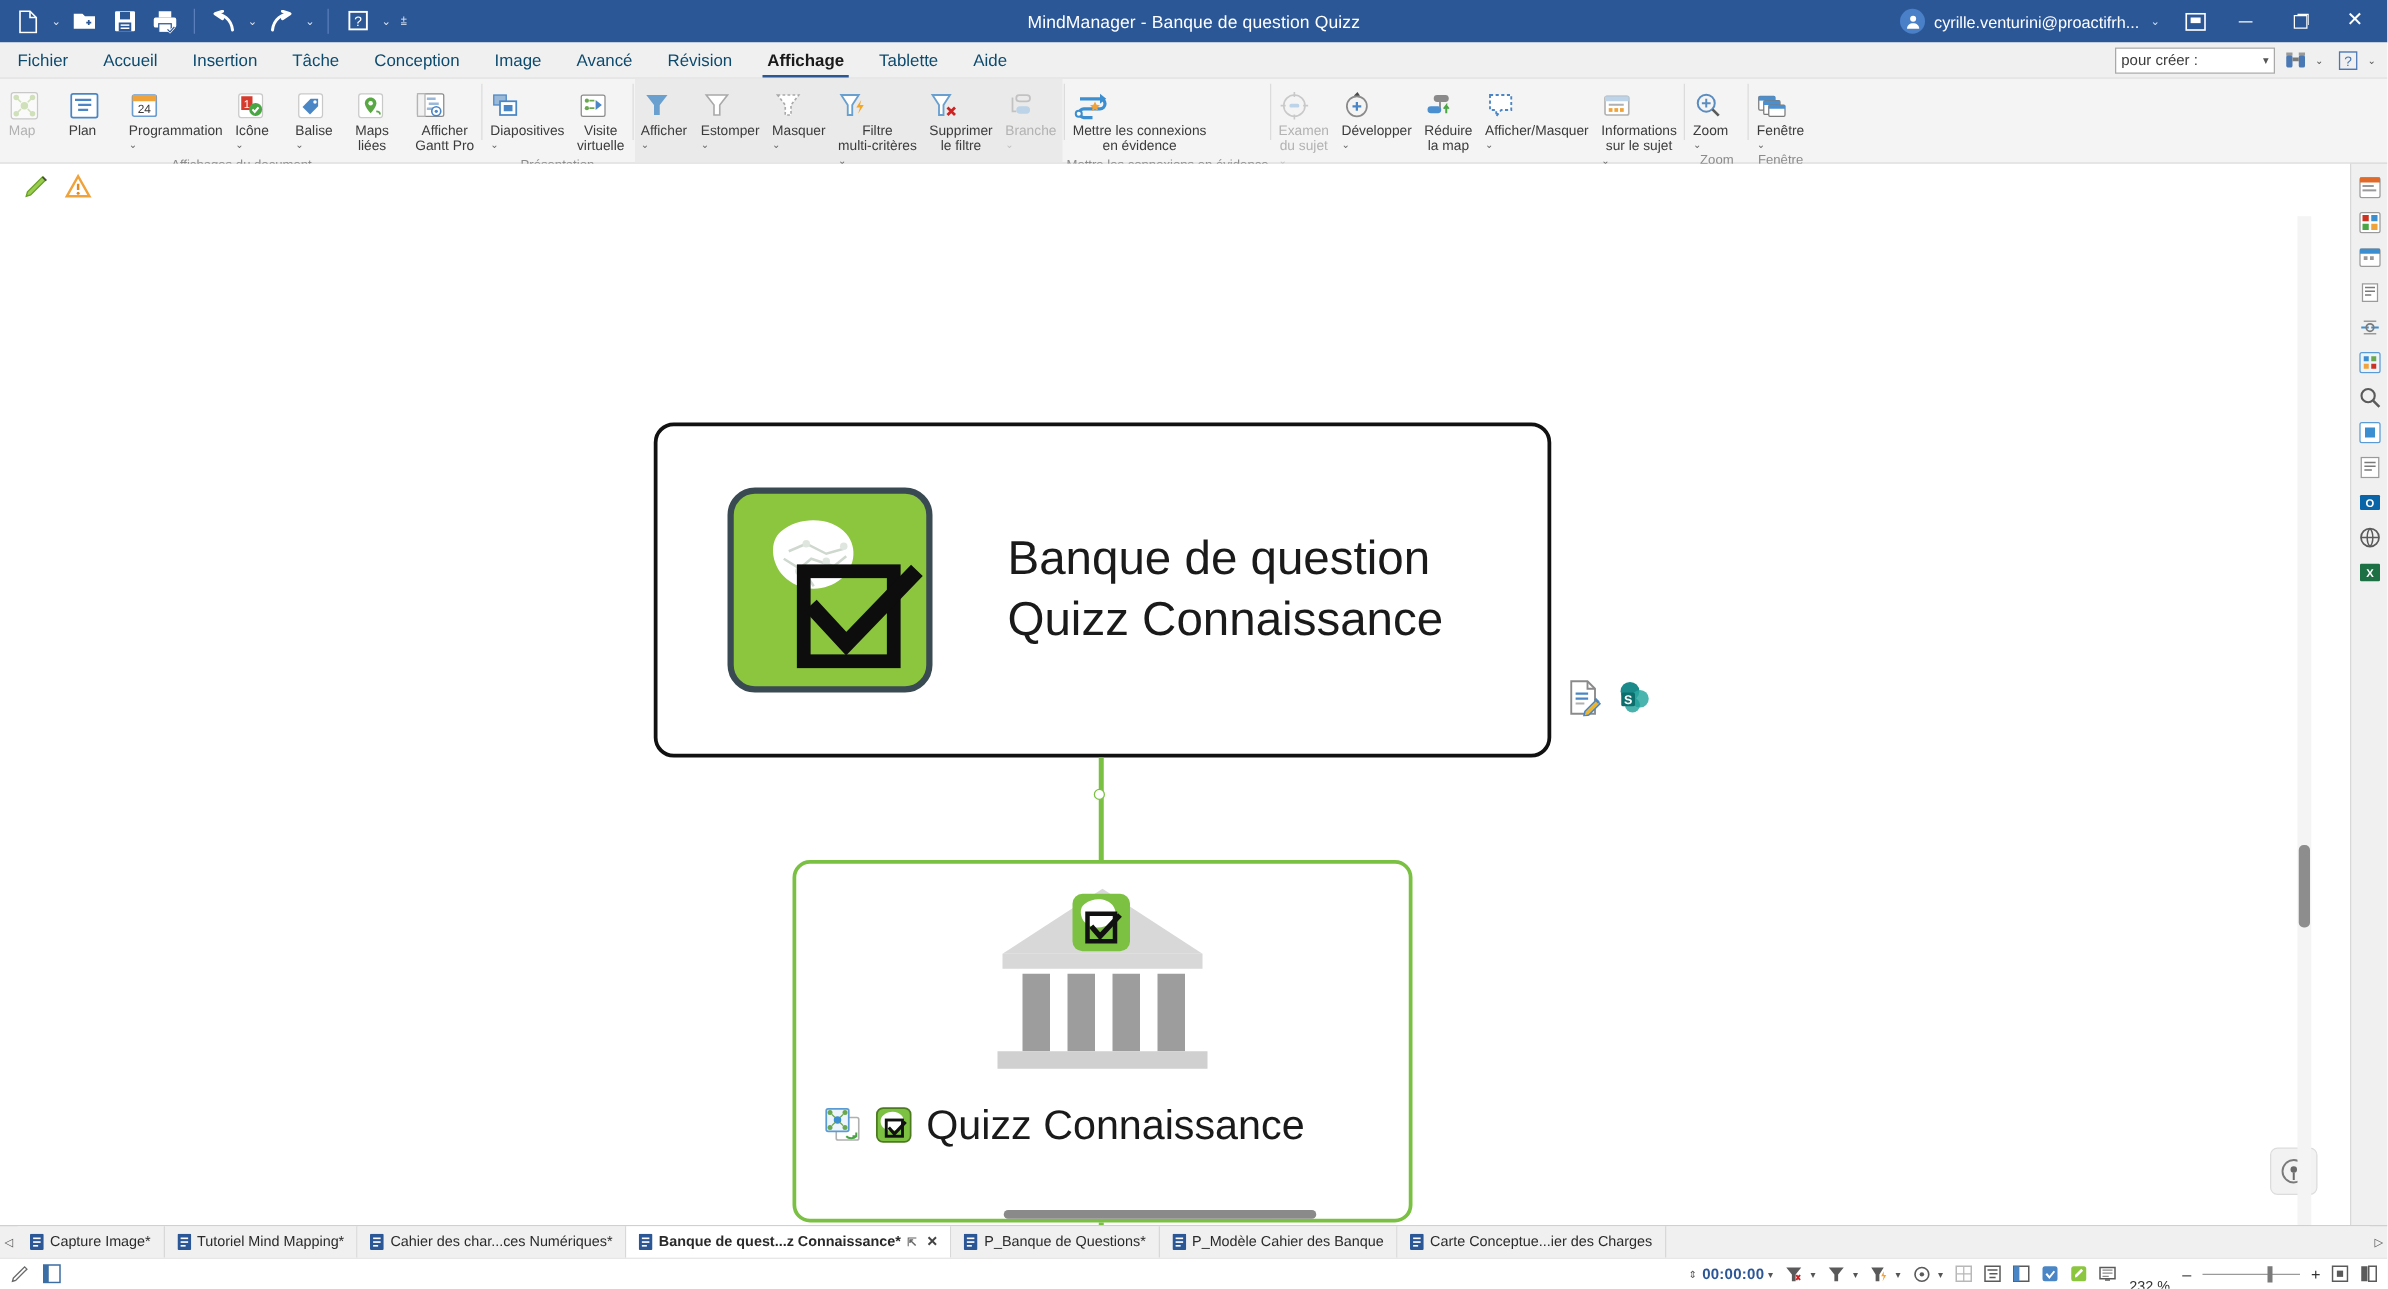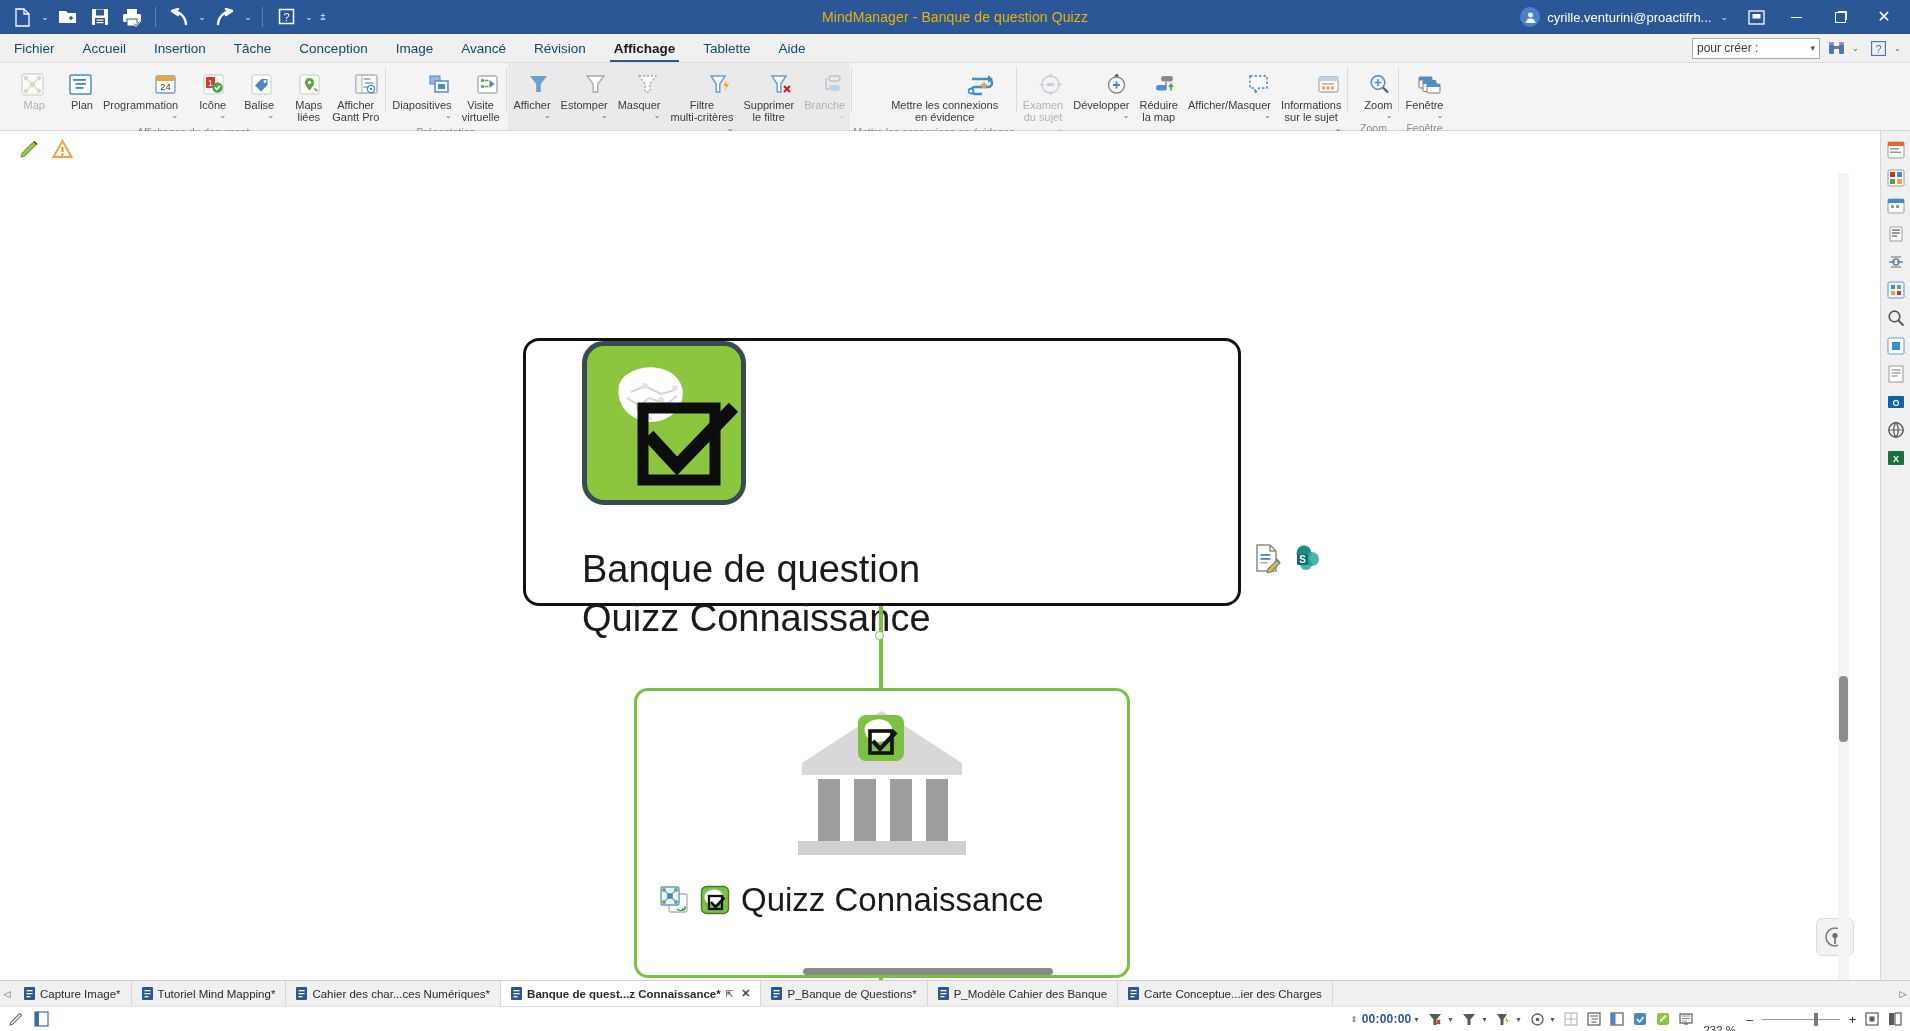--- a/index.html
+++ b/index.html
@@ -21,21 +21,21 @@
     width:32px; height:30px; display:flex; align-items:center; justify-content:center;
     cursor:default;
   }
   .qat-caret {
     width:14px; height:30px; display:flex; align-items:center; justify-content:center;
     font-size:9px; color:#e6ecf5;
   }
   .qat-sep { width:1px; height:20px; background:#5a7fbb; margin:0 7px; }
   .titlebar-title {
     position:absolute; left:0; right:0; text-align:center;
-    font-size:14px; color:#eab308; letter-spacing:.1px;
+    font-size:14px; color:#ffffff; letter-spacing:.1px;
     pointer-events:none;
   }
   .titlebar-right {
     margin-left:auto; display:flex; align-items:center; height:34px;
     padding-right:4px; gap:0px;
   }
   .account { display:flex; align-items:center; gap:7px; padding:0 10px; height:34px; }
   .account-avatar {
     width:20px; height:20px; border-radius:50%; background:#4a80c8;
     display:flex; align-items:center; justify-content:center;
@@ -85,21 +85,21 @@
   .rgroup-items { display:flex; align-items:flex-start; flex:1; padding-top:4px; }
   .rgroup-label {
     height:16px; font-size:10.5px; color:#8a8a8a; text-align:center;
     line-height:16px; position:relative;
   }
   .rgroup-sep { width:1px; background:#dcdcdc; margin:4px 1px 18px 1px; }
   .rgroup-dialog {
     position:absolute; right:2px; bottom:1px; font-size:9px; color:#9a9a9a;
   }
   .rbtn {
-    display:flex; flex-direction:column; align-items:flex-end;
+    display:flex; flex-direction:column; align-items:flex-start;
     min-width:48px; padding:2px 5px 0 5px; cursor:default;
   }
   .rbtn-ico { height:30px; display:flex; align-items:center; justify-content:center; }
   .rbtn-lab {
     font-size:11px; color:#3b3b3b; text-align:center; line-height:12.4px;
     max-width:92px;
   }
   .rbtn.disabled .rbtn-lab { color:#b2b2b2; }
   .rbtn-caret { font-size:8px; color:#666; line-height:9px; }
   .rbtn.disabled .rbtn-caret { color:#c0c0c0; }
@@ -111,21 +111,21 @@
   .mapbar {
     height:36px; display:flex; align-items:center; gap:10px; padding-left:18px;
   }
 
   .canvas { position:absolute; left:0; top:0; right:0; bottom:0; }
 
   
   .node-central {
     position:absolute; left:523px; top:207px; width:718px; height:268px;
     border:3.5px solid #111; border-radius:16px; background:#fff;
-    display:flex; align-items:flex-start; padding-left:56px; gap:40px;flex-direction:column;
+    display:flex; align-items:center; padding-left:56px; gap:60px;
   }
   .central-icon {
     width:164px; height:164px; border-radius:22px; background:#8cc63e;
     border:5px solid #3a4a52; position:relative; flex:none;
   }
   .central-text { font-size:38px; line-height:1.28; color:#1a1a1a; }
 
   .side-icons {
     position:absolute; left:1252px; top:412px; display:flex; gap:10px; align-items:center;
   }

